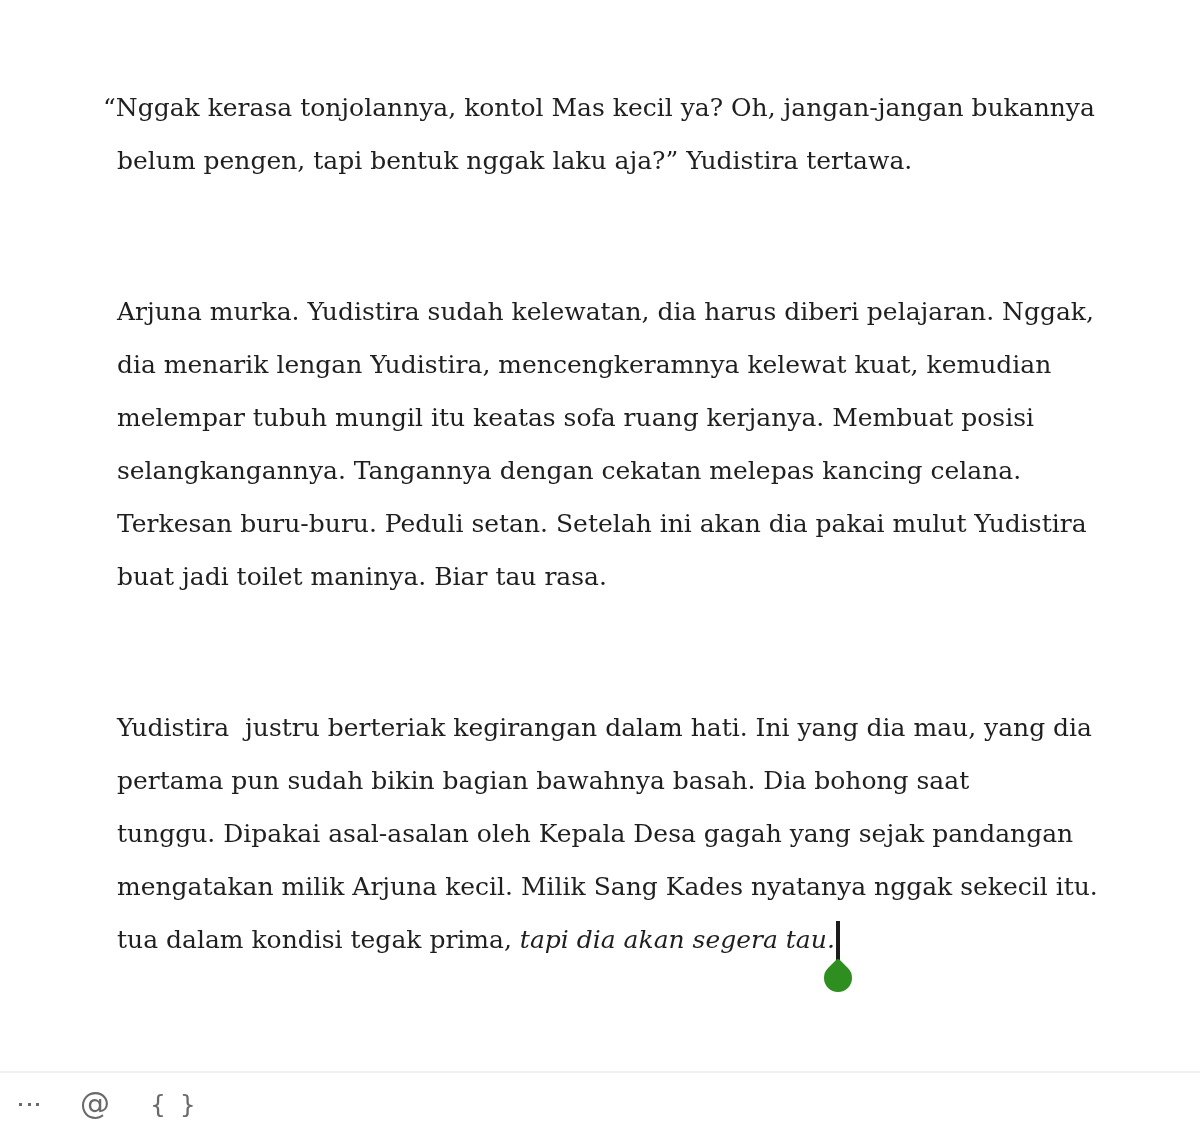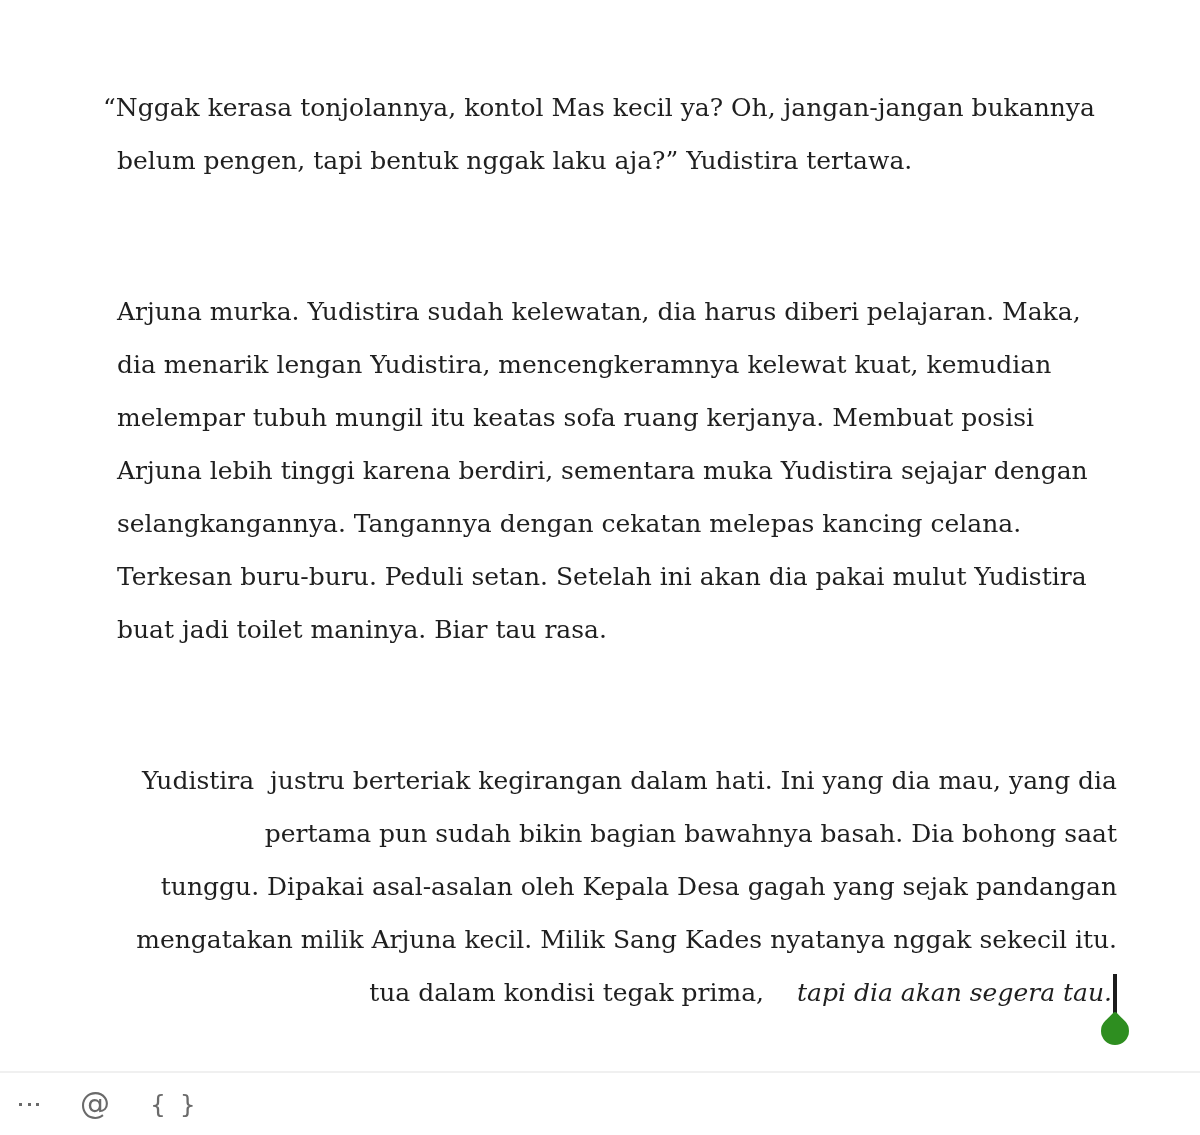--- a/index.html
+++ b/index.html
@@ -21,24 +21,24 @@
   
   .editor{
     position:absolute;
     left:117px;top:81px;width:1000px;
     color:var(--text-color);
     font-size:25px;
     line-height:53px;
     cursor:text;
   }
   .paragraph{margin:0 0 98px 0;}
-  .paragraph:last-child{margin-bottom:0;text-align:right;}
+  .paragraph:last-child{margin-bottom:0;}
   .line{white-space:pre;}
   .line.hang{margin-left:-14px;}
-  .seg-italic{font-style:italic;margin-left:25px;}
+  .seg-italic{font-style:italic;}
   
   .caret{
     display:inline-block;
     width:4px;height:40px;
     margin-left:1px;
     background:var(--caret-color);
     vertical-align:-13px;
     position:relative;
     z-index:5;
   }
@@ -85,24 +85,23 @@
 <body>
 
 <main>
 
   <div class="editor" id="editor">
       <div class="paragraph">
         <div class="line hang"><span class="seg">“Nggak kerasa tonjolannya, kontol Mas kecil ya? Oh, jangan-jangan bukannya</span></div>
         <div class="line"><span class="seg">belum pengen, tapi bentuk nggak laku aja?” Yudistira tertawa.</span></div>
       </div>
       <div class="paragraph">
-        <div class="line"><span class="seg">Arjuna murka. Yudistira sudah kelewatan, dia harus diberi pelajaran. Maka,</span></div>
+        <div class="line"><span class="seg">Arjuna murka. Yudistira sudah kelewatan, dia harus diberi pelajaran. Nggak,</span></div>
         <div class="line"><span class="seg">dia menarik lengan Yudistira, mencengkeramnya kelewat kuat, kemudian</span></div>
         <div class="line"><span class="seg">melempar tubuh mungil itu keatas sofa ruang kerjanya. Membuat posisi</span></div>
-        <div class="line"><span class="seg">Arjuna lebih tinggi karena berdiri, sementara muka Yudistira sejajar dengan</span></div>
         <div class="line"><span class="seg">selangkangannya. Tangannya dengan cekatan melepas kancing celana.</span></div>
         <div class="line"><span class="seg">Terkesan buru-buru. Peduli setan. Setelah ini akan dia pakai mulut Yudistira</span></div>
         <div class="line"><span class="seg">buat jadi toilet maninya. Biar tau rasa.</span></div>
       </div>
       <div class="paragraph">
         <div class="line"><span class="seg">Yudistira  justru berteriak kegirangan dalam hati. Ini yang dia mau, yang dia</span></div>
         <div class="line"><span class="seg">pertama pun sudah bikin bagian bawahnya basah. Dia bohong saat</span></div>
         <div class="line"><span class="seg">tunggu. Dipakai asal-asalan oleh Kepala Desa gagah yang sejak pandangan</span></div>
         <div class="line"><span class="seg">mengatakan milik Arjuna kecil. Milik Sang Kades nyatanya nggak sekecil itu.</span></div>
         <div class="line"><span class="seg">tua dalam kondisi tegak prima, </span><span class="seg-italic">tapi dia akan segera tau.</span><span class="caret"><span class="handle"></span></span></div>

